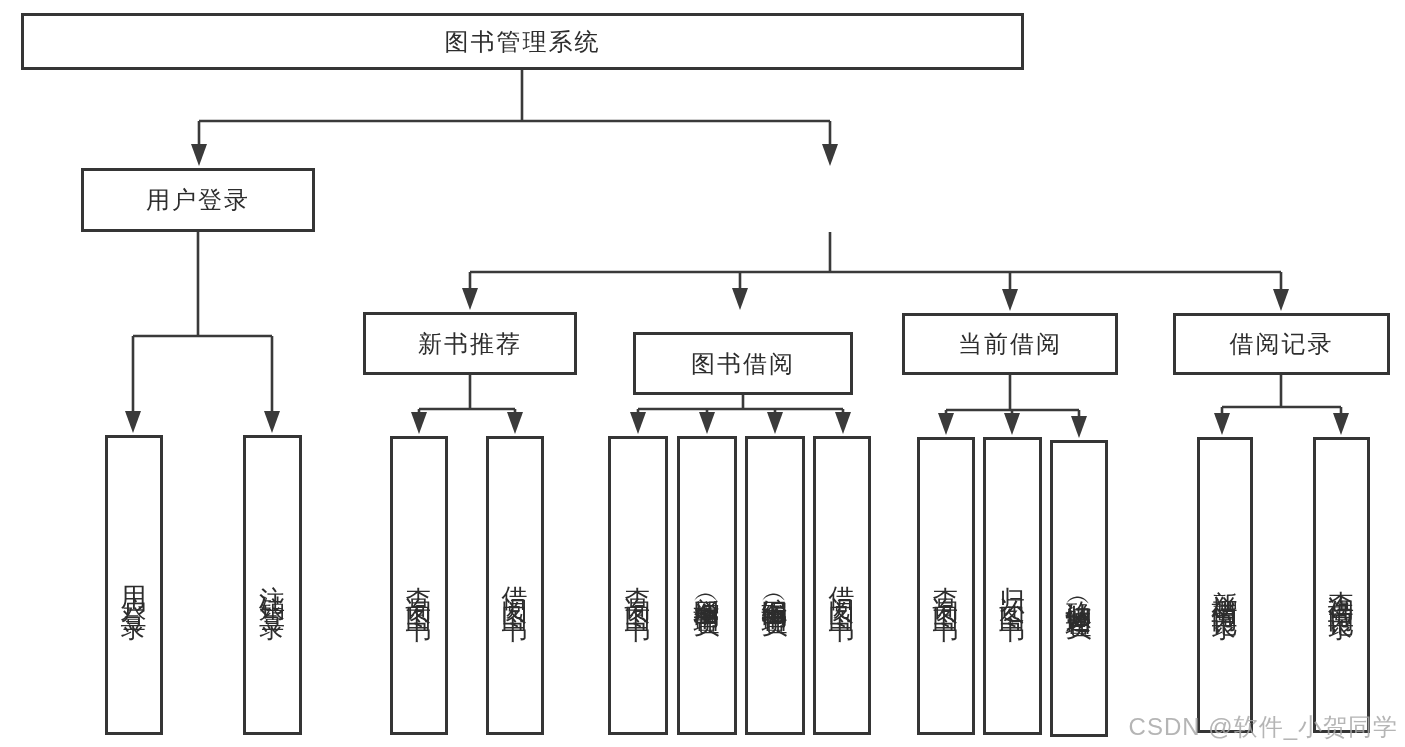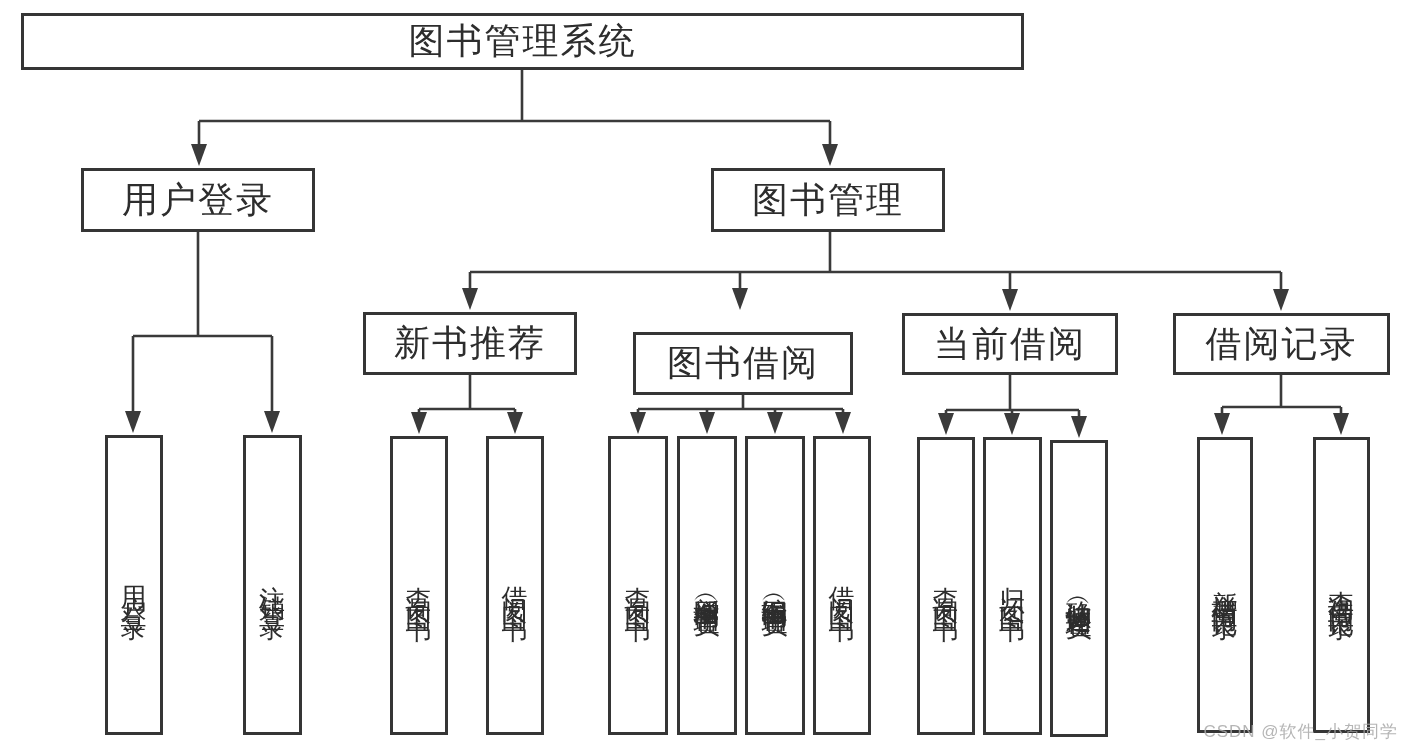--- a/index.html
+++ b/index.html
@@ -12,35 +12,35 @@
   }
   #wires{position:absolute;left:0;top:0;width:1405px;height:747px;}
   .node{
     position:absolute;
     box-sizing:border-box;
     background:#ffffff;
     border:3px solid #353535;
     display:flex;align-items:center;justify-content:center;
     color:#2d2d2d;
   }
-  .hbox{font-size:36px;letter-spacing:2px;}
+  .hbox{font-size:24px;letter-spacing:2px;}
   .vbox{font-size:26px;}
   .vtext{
     writing-mode:vertical-rl;
     text-orientation:mixed;
     letter-spacing:10px;
     line-height:1;
     display:block;
   }
   .vtext.ls-m{letter-spacing:5px;}
   .vtext.ls-s{letter-spacing:2px;}
   #watermark{
     position:absolute;
     right:7px;bottom:4px;
-    font-size:17px;
+    font-size:24px;
     color:rgba(168,168,168,0.85);
     letter-spacing:1px;
     white-space:nowrap;
   }
 </style>
 </head>
 <body>
 
 <div id="stage">
 
@@ -91,23 +91,20 @@
     </g>
   </svg>
 
   <div class="node hbox" style="left:21px;top:13px;width:1003px;height:57px;">
     <span>图书管理系统</span>
   </div>
 
   <div class="node hbox" style="left:81px;top:168px;width:234px;height:64px;">
     <span>用户登录</span>
   </div>
-  <div class="node hbox" style="left:711px;top:168px;width:234px;height:64px;">
-    <span>图书管理</span>
-  </div>
 
   <div class="node hbox" style="left:363px;top:312px;width:214px;height:63px;text-align:right;">
     <span>新书推荐</span>
   </div>
   <div class="node hbox" style="left:633px;top:312px;width:220px;height:63px;margin-top:20px;">
     <span>图书借阅</span>
   </div>
   <div class="node hbox" style="left:902px;top:313px;width:216px;height:62px;">
     <span>当前借阅</span>
   </div>

